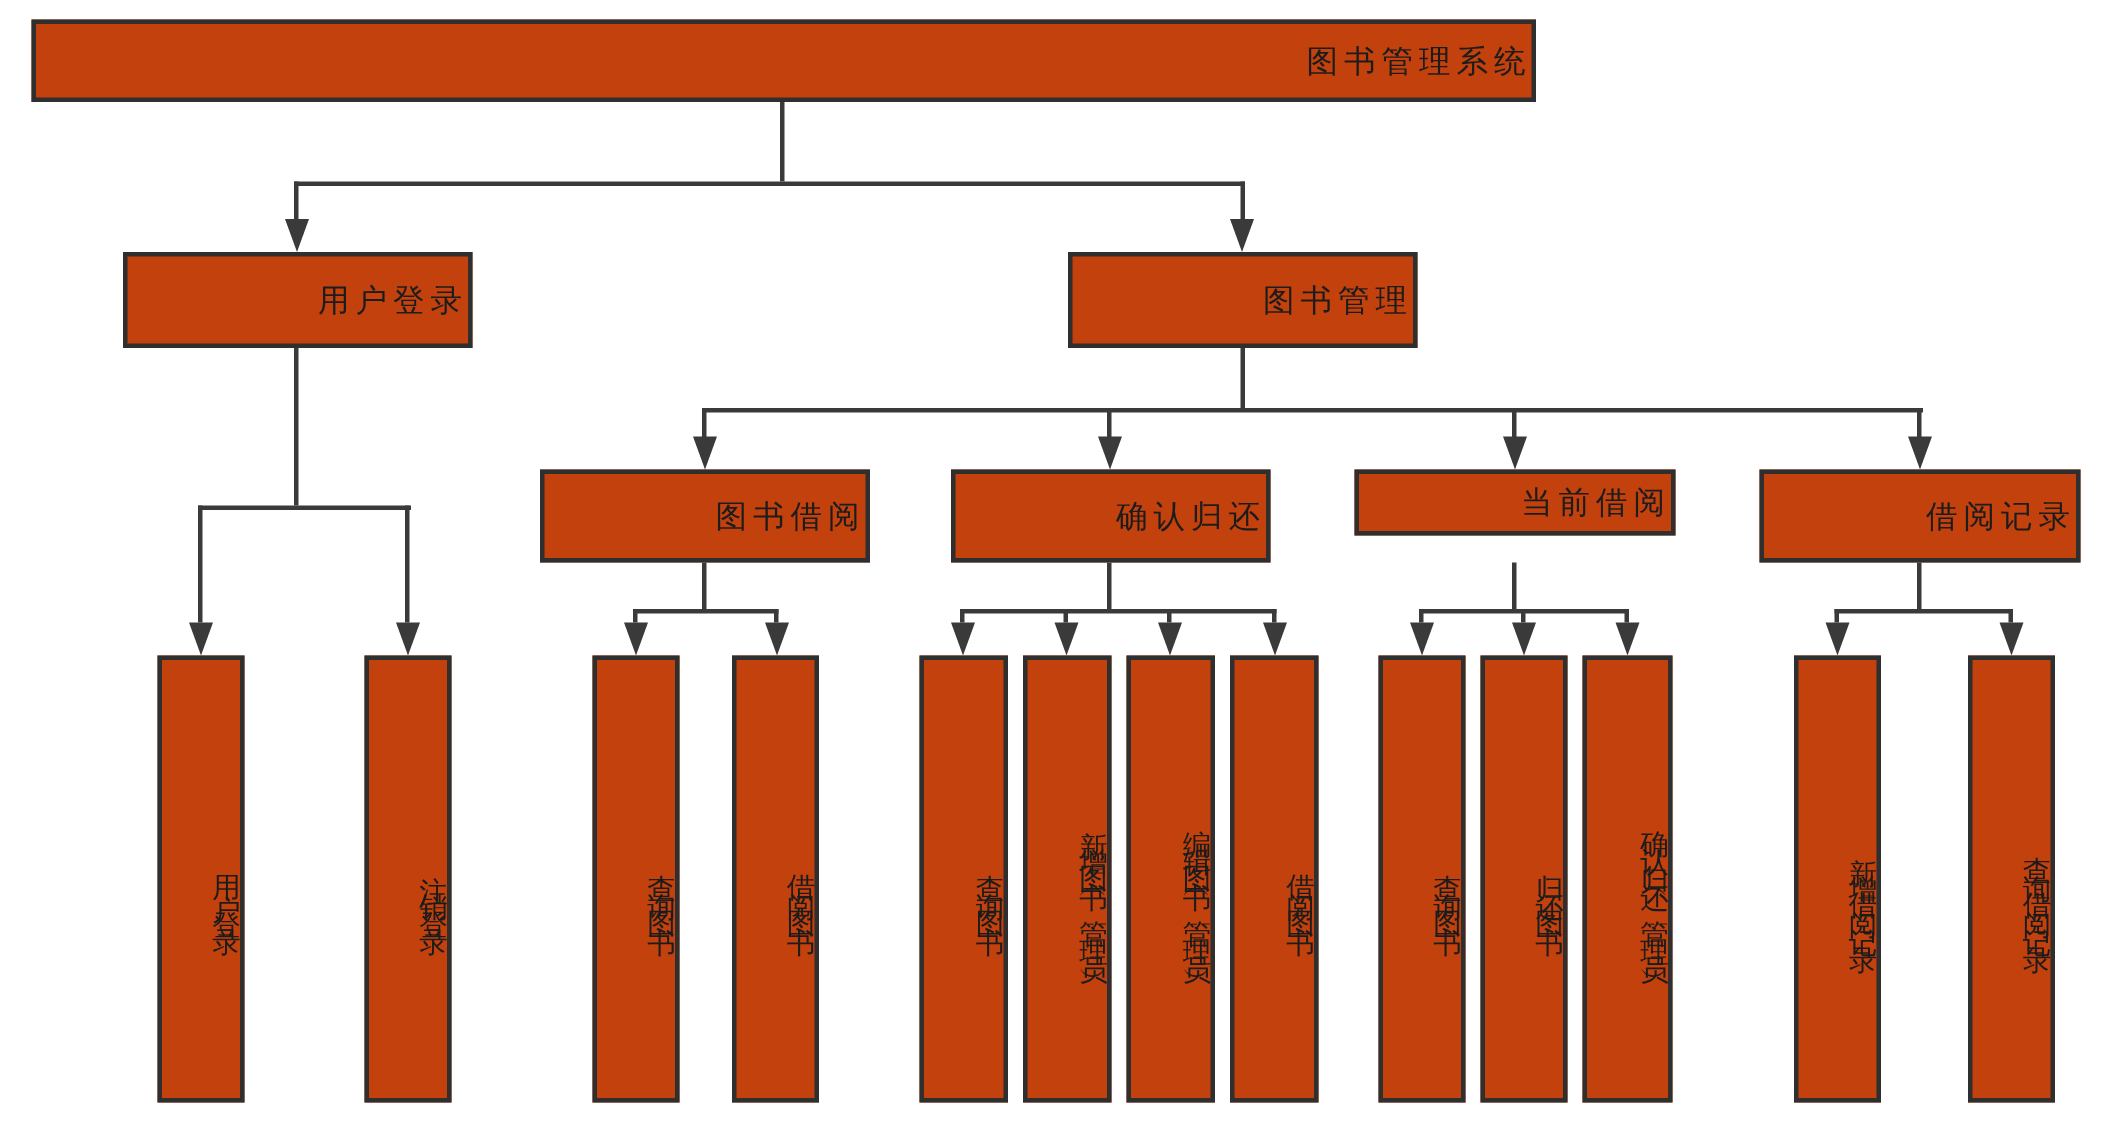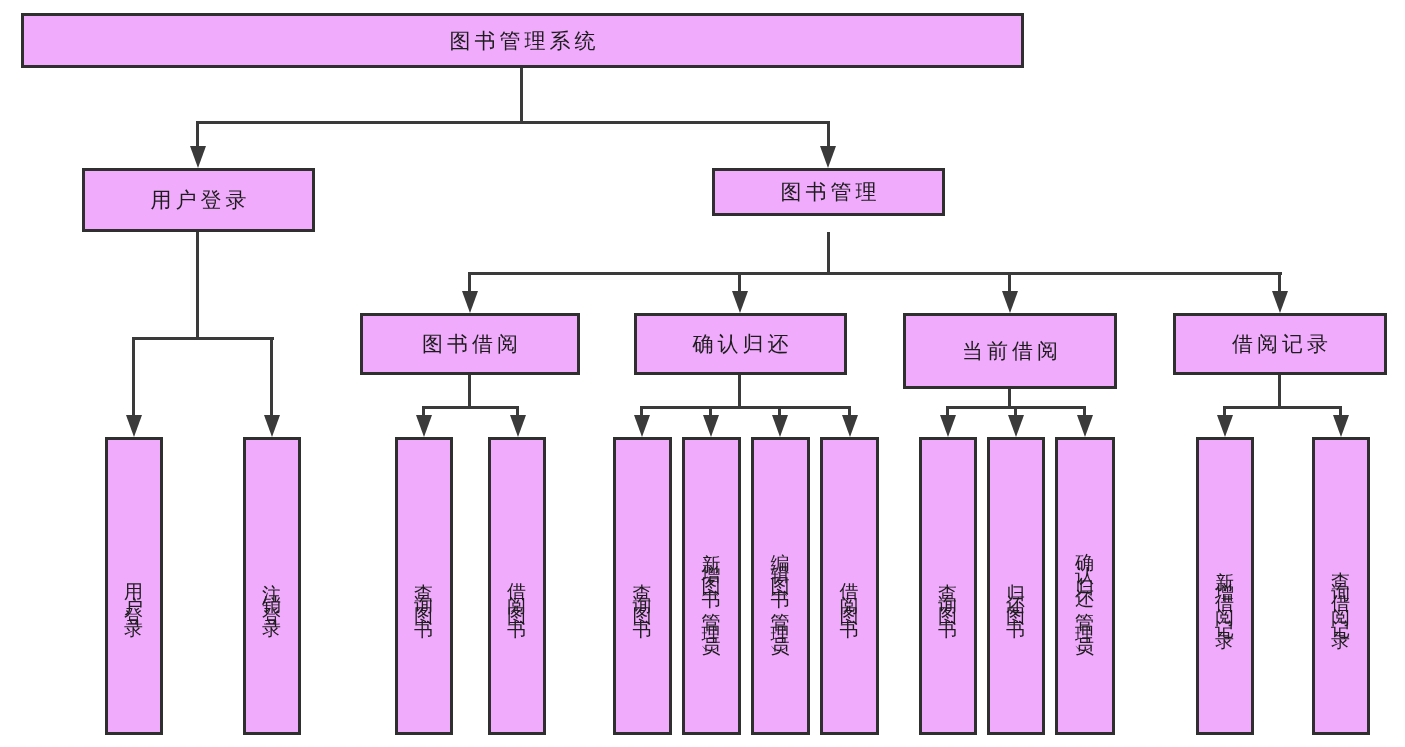--- a/index.html
+++ b/index.html
@@ -8,24 +8,24 @@
     width: 1405px;
     height: 747px;
     background: #ffffff;
     font-family: "Liberation Sans", "DejaVu Sans", sans-serif;
     overflow: hidden;
   }
   .box {
     position: absolute;
     box-sizing: border-box;
     border: 3px solid #2f2f2f;
-    background: #f0abfc;
+    background: #c2410c;
     display: flex;
     align-items: center;
-    justify-content: center;
+    justify-content: flex-end;
     color: #1c1c1c;
     z-index: 2;
   }
   .hbox { font-size: 21px; letter-spacing: 4px; white-space: nowrap; }
   .hbox span { margin-left: 4px; } 
   .leaf  { font-size: 19px; }
   .leaf span {
     writing-mode: vertical-rl;
     text-orientation: mixed;
     letter-spacing: 12px;
@@ -58,31 +58,31 @@
 
 <div id="stage">
 
   <div class="box hbox" style="left:21px; top:13px; width:1003px; height:55px;">
     <span>图书管理系统</span>
   </div>
 
   <div class="box hbox" style="left:82px; top:168px; width:233px; height:64px;">
     <span>用户登录</span>
   </div>
-  <div class="box hbox" style="left:712px; top:168px; width:233px; height:48px;">
+  <div class="box hbox" style="left:712px; top:168px; width:233px; height:64px;">
     <span>图书管理</span>
   </div>
 
   <div class="box hbox" style="left:360px; top:313px; width:220px; height:62px;">
     <span>图书借阅</span>
   </div>
   <div class="box hbox" style="left:634px; top:313px; width:213px; height:62px;">
     <span>确认归还</span>
   </div>
-  <div class="box hbox" style="left:903px; top:313px; width:214px; height:76px;">
+  <div class="box hbox" style="left:903px; top:313px; width:214px; height:44px;">
     <span>当前借阅</span>
   </div>
   <div class="box hbox" style="left:1173px; top:313px; width:214px; height:62px;">
     <span>借阅记录</span>
   </div>
 
   <div class="box leaf" style="left:105px; top:437px; width:58px; height:298px;">
     <span>用户登录</span>
   </div>
   <div class="box leaf" style="left:243px; top:437px; width:58px; height:298px;">

